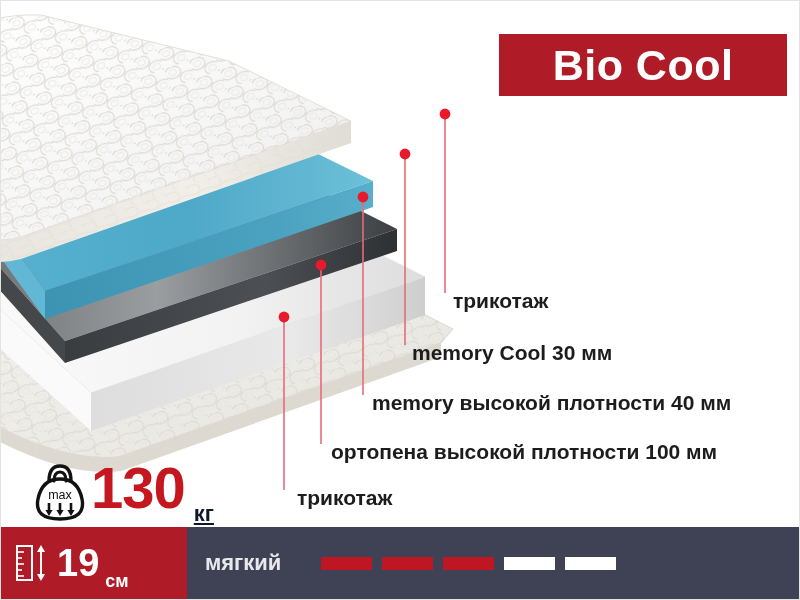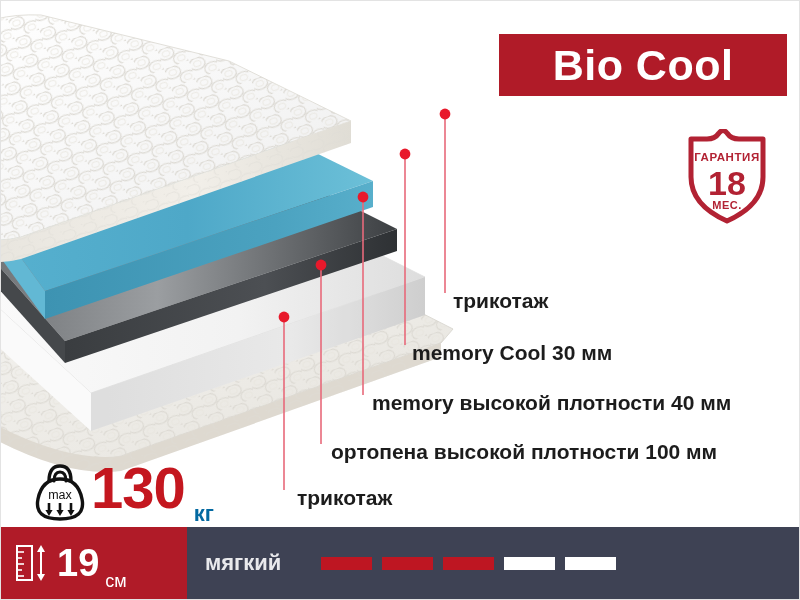--- a/index.html
+++ b/index.html
@@ -62,40 +62,40 @@
     position:absolute;left:28px;top:458px;height:74px;
     display:flex;align-items:flex-start;
   }
   .weight .kb{width:62px;height:68px;}
   .weight .kb svg{display:block;width:62px;height:68px;}
   .weight .num{
     color:#c4171f;font-size:58px;font-weight:bold;line-height:1;
     letter-spacing:-1px;
   }
   .weight .unit{
-    color:#0369a1;font-size:22px;font-weight:bold;line-height:1;
-    margin-left:9px;align-self:flex-end;margin-bottom:8px;
+    color:#0f172a;font-size:22px;font-weight:bold;line-height:1;
+    margin-left:9px;align-self:flex-end;margin-bottom:8px;text-decoration:underline;
   }
 
   
   .bottombar{
     position:absolute;left:0px;bottom:0px;width:800px;height:72px;
     display:flex;align-items:stretch;
   }
   .bb-red{
     width:186px;background:#b01b28;
     display:flex;align-items:center;
   }
   .bb-red .ruler{width:34px;height:40px;margin-left:14px;}
   .bb-red .ruler svg{display:block;width:34px;height:40px;}
   .bb-red .h-num{
     color:#ffffff;font-size:38px;font-weight:bold;line-height:1;margin-left:8px;
   }
   .bb-red .h-unit{
-    color:#ffffff;font-size:18px;font-weight:normal;line-height:1;
+    color:#ffffff;font-size:18px;font-weight:bold;line-height:1;
     margin-left:6px;align-self:flex-end;margin-bottom:9px;
   }
   .bb-dark{
     flex:1;background:#3e4254;
     display:flex;align-items:center;position:relative;
   }
   .bb-dark .soft{
     color:#e9e9ec;font-size:22px;font-weight:600;
     position:absolute;left:18px;
   }
@@ -228,28 +228,20 @@
         <circle cx="320" cy="264" r="5.4"></circle>
         <circle cx="283" cy="316" r="5.4"></circle>
       </g>
     </svg>
   </div>
 
   <div class="title-banner">
     <span class="txt">Bio Cool</span>
   </div>
 
-  <div class="warranty">
-    <svg viewBox="0 0 92 96" xmlns="http://www.w3.org/2000/svg">
-      <path d="M10,10 L26,10 Q34,10 38,4 Q42,-1 46,4 Q50,10 58,10 L82,10 L82,48 Q82,76 46,92 Q10,76 10,48 Z" fill="none" stroke="#b22233" stroke-width="5" stroke-linejoin="round"></path>
-      <text x="46" y="32" text-anchor="middle" fill="#b22233" font-family="Liberation Sans, sans-serif" font-size="11.5" font-weight="bold" letter-spacing="0.6">ГАРАНТИЯ</text>
-      <text x="46" y="66" text-anchor="middle" fill="#b22233" font-family="Liberation Sans, sans-serif" font-size="34" font-weight="bold">18</text>
-      <text x="46" y="80" text-anchor="middle" fill="#b22233" font-family="Liberation Sans, sans-serif" font-size="11" font-weight="bold" letter-spacing="0.5">МЕС.</text>
-    </svg>
-  </div>
 
   <div class="callout c0">трикотаж</div>
   <div class="callout c1">memory Cool 30 мм</div>
   <div class="callout c2">memory высокой плотности 40 мм</div>
   <div class="callout c3">ортопена высокой плотности 100 мм</div>
   <div class="callout c4">трикотаж</div>
 
   <div class="weight">
     <span class="kb">
       <svg viewBox="0 0 62 68" xmlns="http://www.w3.org/2000/svg">

